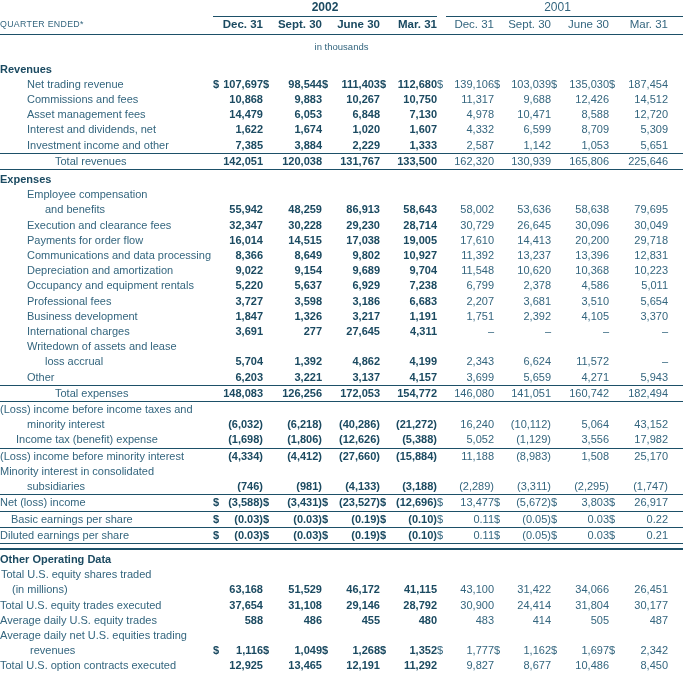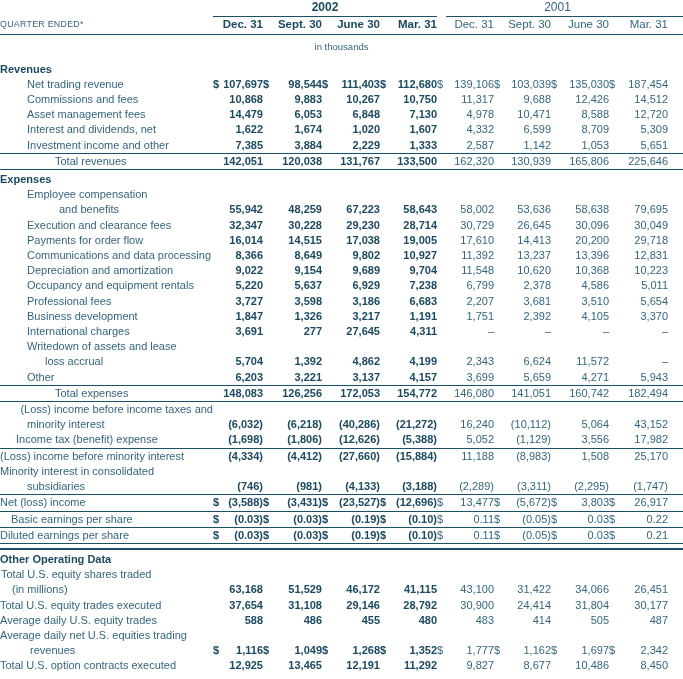--- a/index.html
+++ b/index.html
@@ -187,24 +187,24 @@
           <td class="num y02"></td>
           <td class="num y02"></td>
           <td class="num y02"></td>
           <td class="num y01"></td>
           <td class="num y01"></td>
           <td class="num y01"></td>
           <td class="num y01"></td>
           <td></td>
         </tr>
         <tr>
-          <td class="lbl" style="padding-left: 59px;">and benefits</td>
+          <td class="lbl" style="padding-left: 45px;">and benefits</td>
           <td class="num y02">55,942</td>
           <td class="num y02">48,259</td>
-          <td class="num y02">67,223</td>
+          <td class="num y02">86,913</td>
           <td class="num y02">58,643</td>
           <td class="num y01">58,002</td>
           <td class="num y01">53,636</td>
           <td class="num y01">58,638</td>
           <td class="num y01">79,695</td>
           <td></td>
         </tr>
         <tr>
           <td class="lbl" style="padding-left: 27px;">Execution and clearance fees</td>
           <td class="num y02">32,347</td>
@@ -343,21 +343,21 @@
           <td class="num y02">126,256</td>
           <td class="num y02">172,053</td>
           <td class="num y02">154,772</td>
           <td class="num y01">146,080</td>
           <td class="num y01">141,051</td>
           <td class="num y01">160,742</td>
           <td class="num y01">182,494</td>
           <td></td>
         </tr>
         <tr>
-          <td class="lbl" style="padding-left: 0px; text-align: right;">(Loss) income before income taxes and</td>
+          <td class="lbl" style="padding-left: 0px;">(Loss) income before income taxes and</td>
           <td class="num y02"></td>
           <td class="num y02"></td>
           <td class="num y02"></td>
           <td class="num y02"></td>
           <td class="num y01"></td>
           <td class="num y01"></td>
           <td class="num y01"></td>
           <td class="num y01"></td>
           <td></td>
         </tr>

